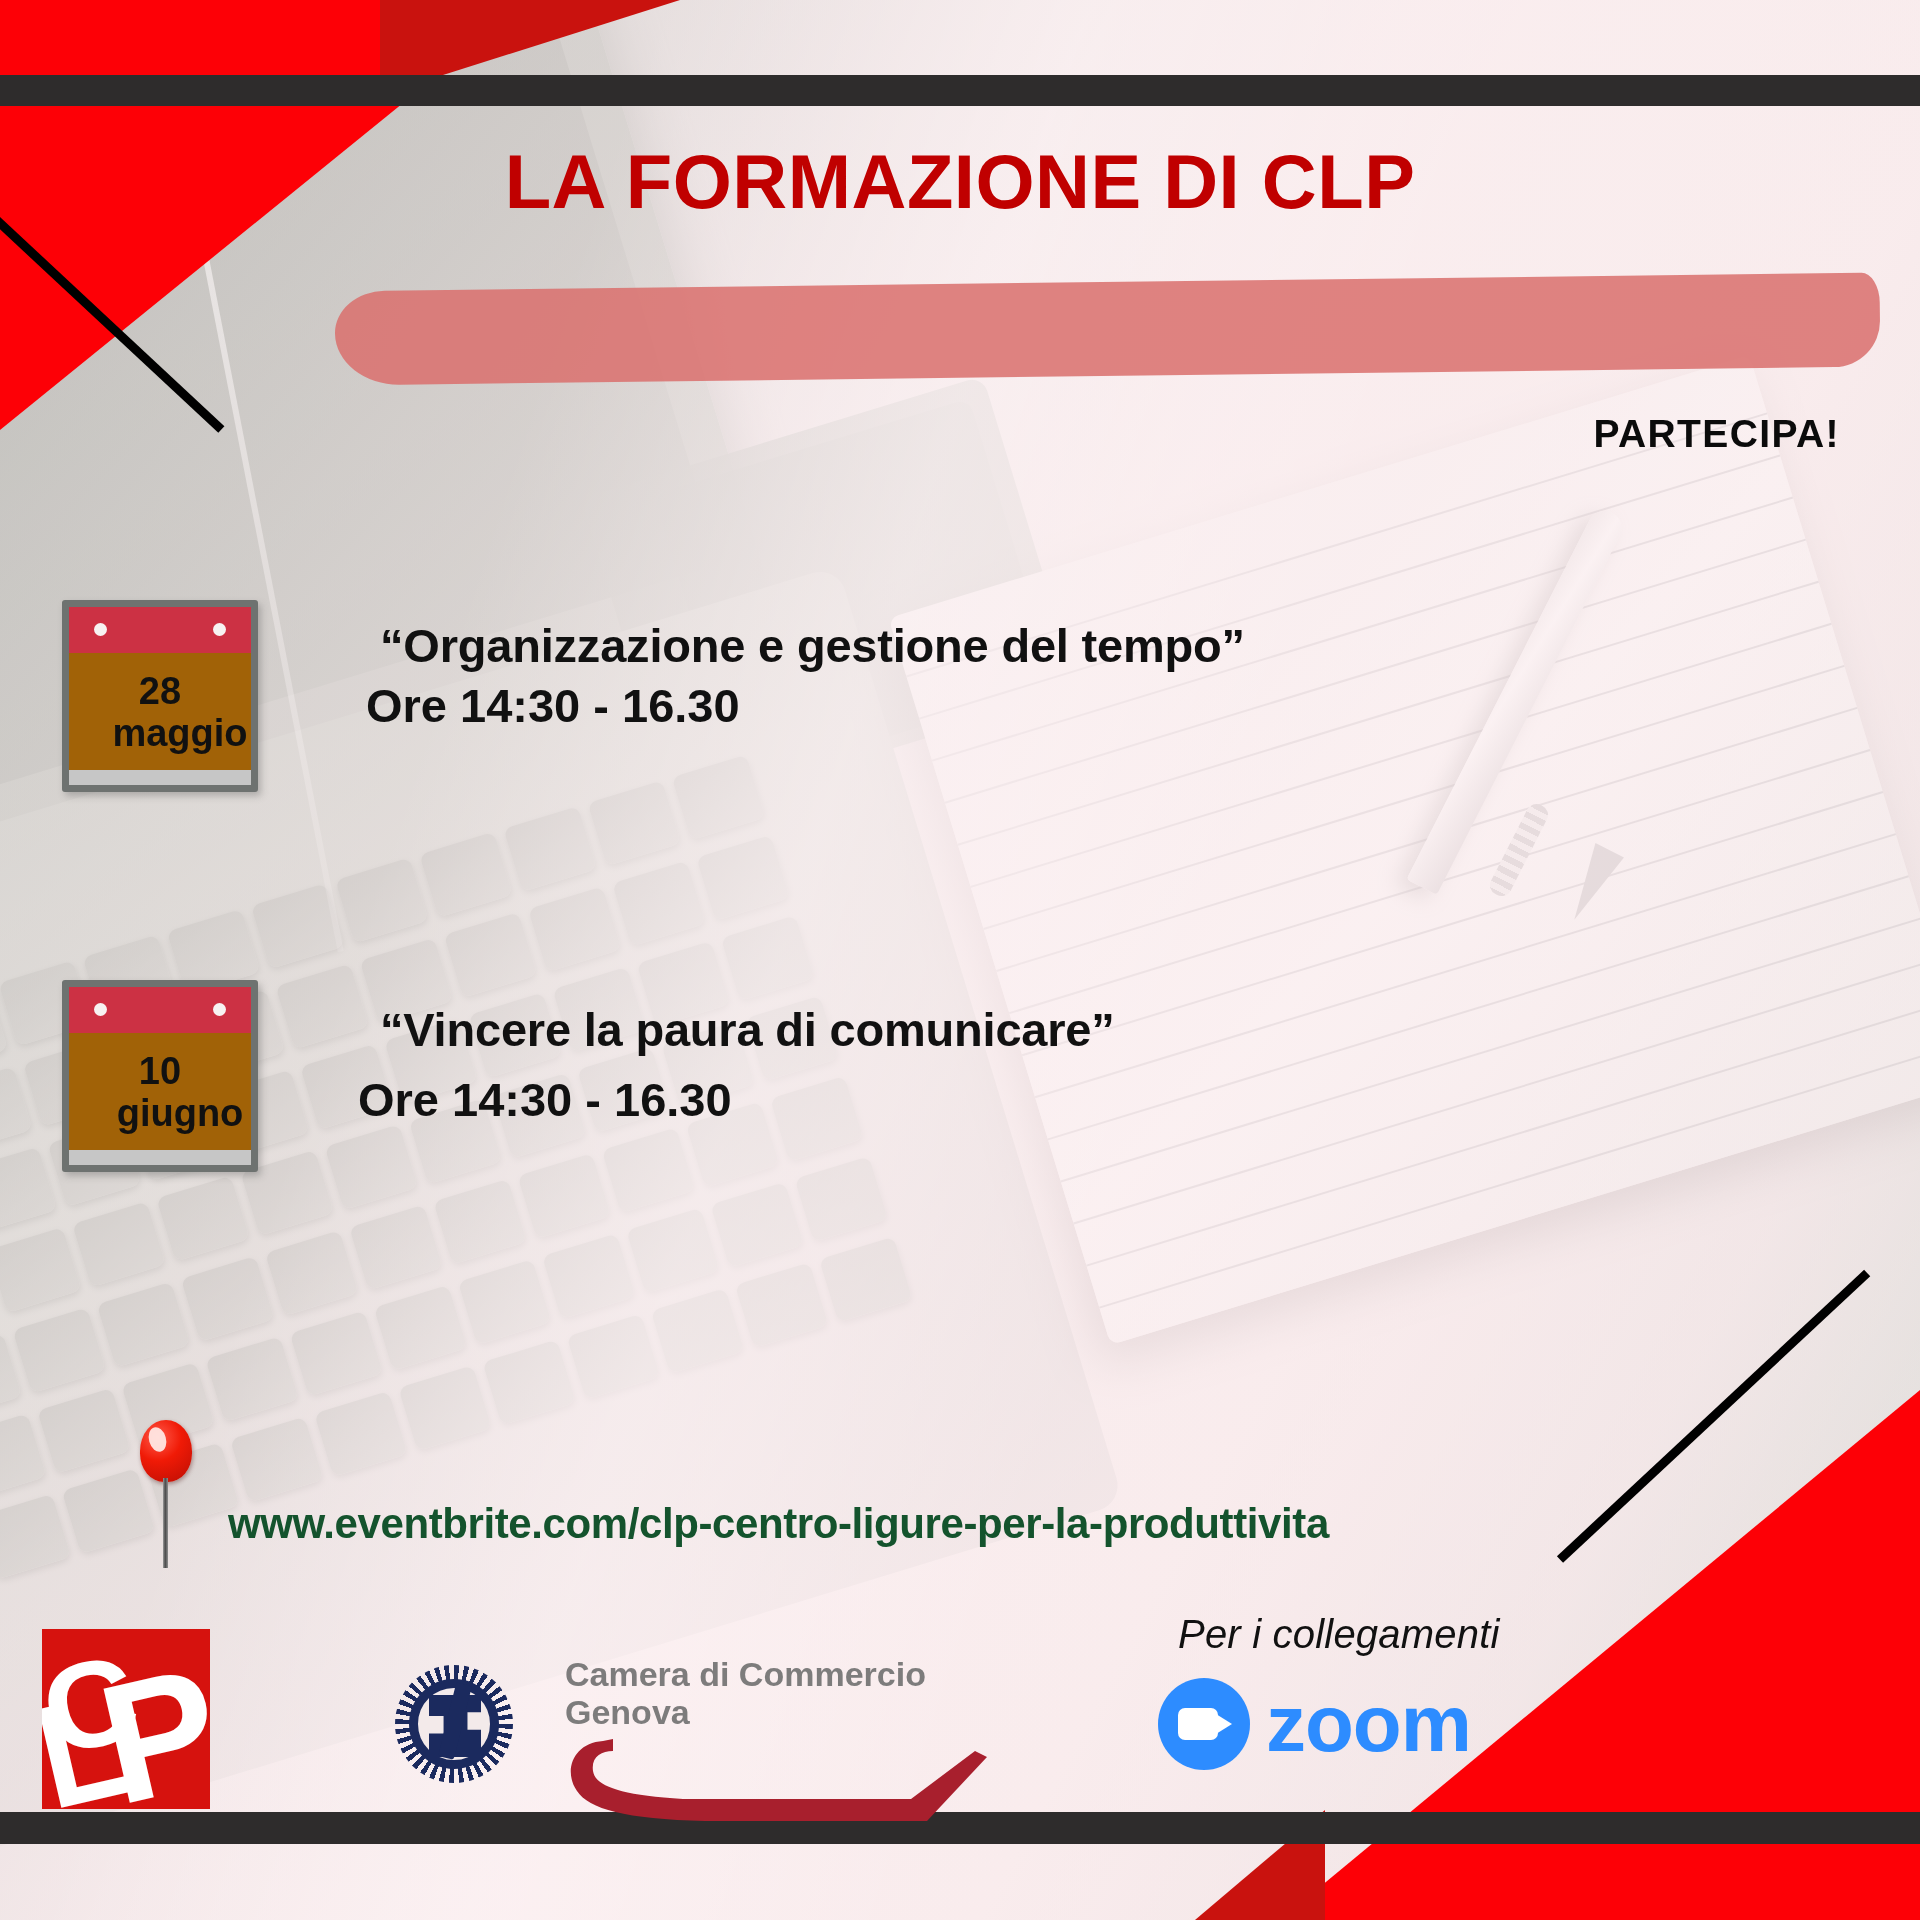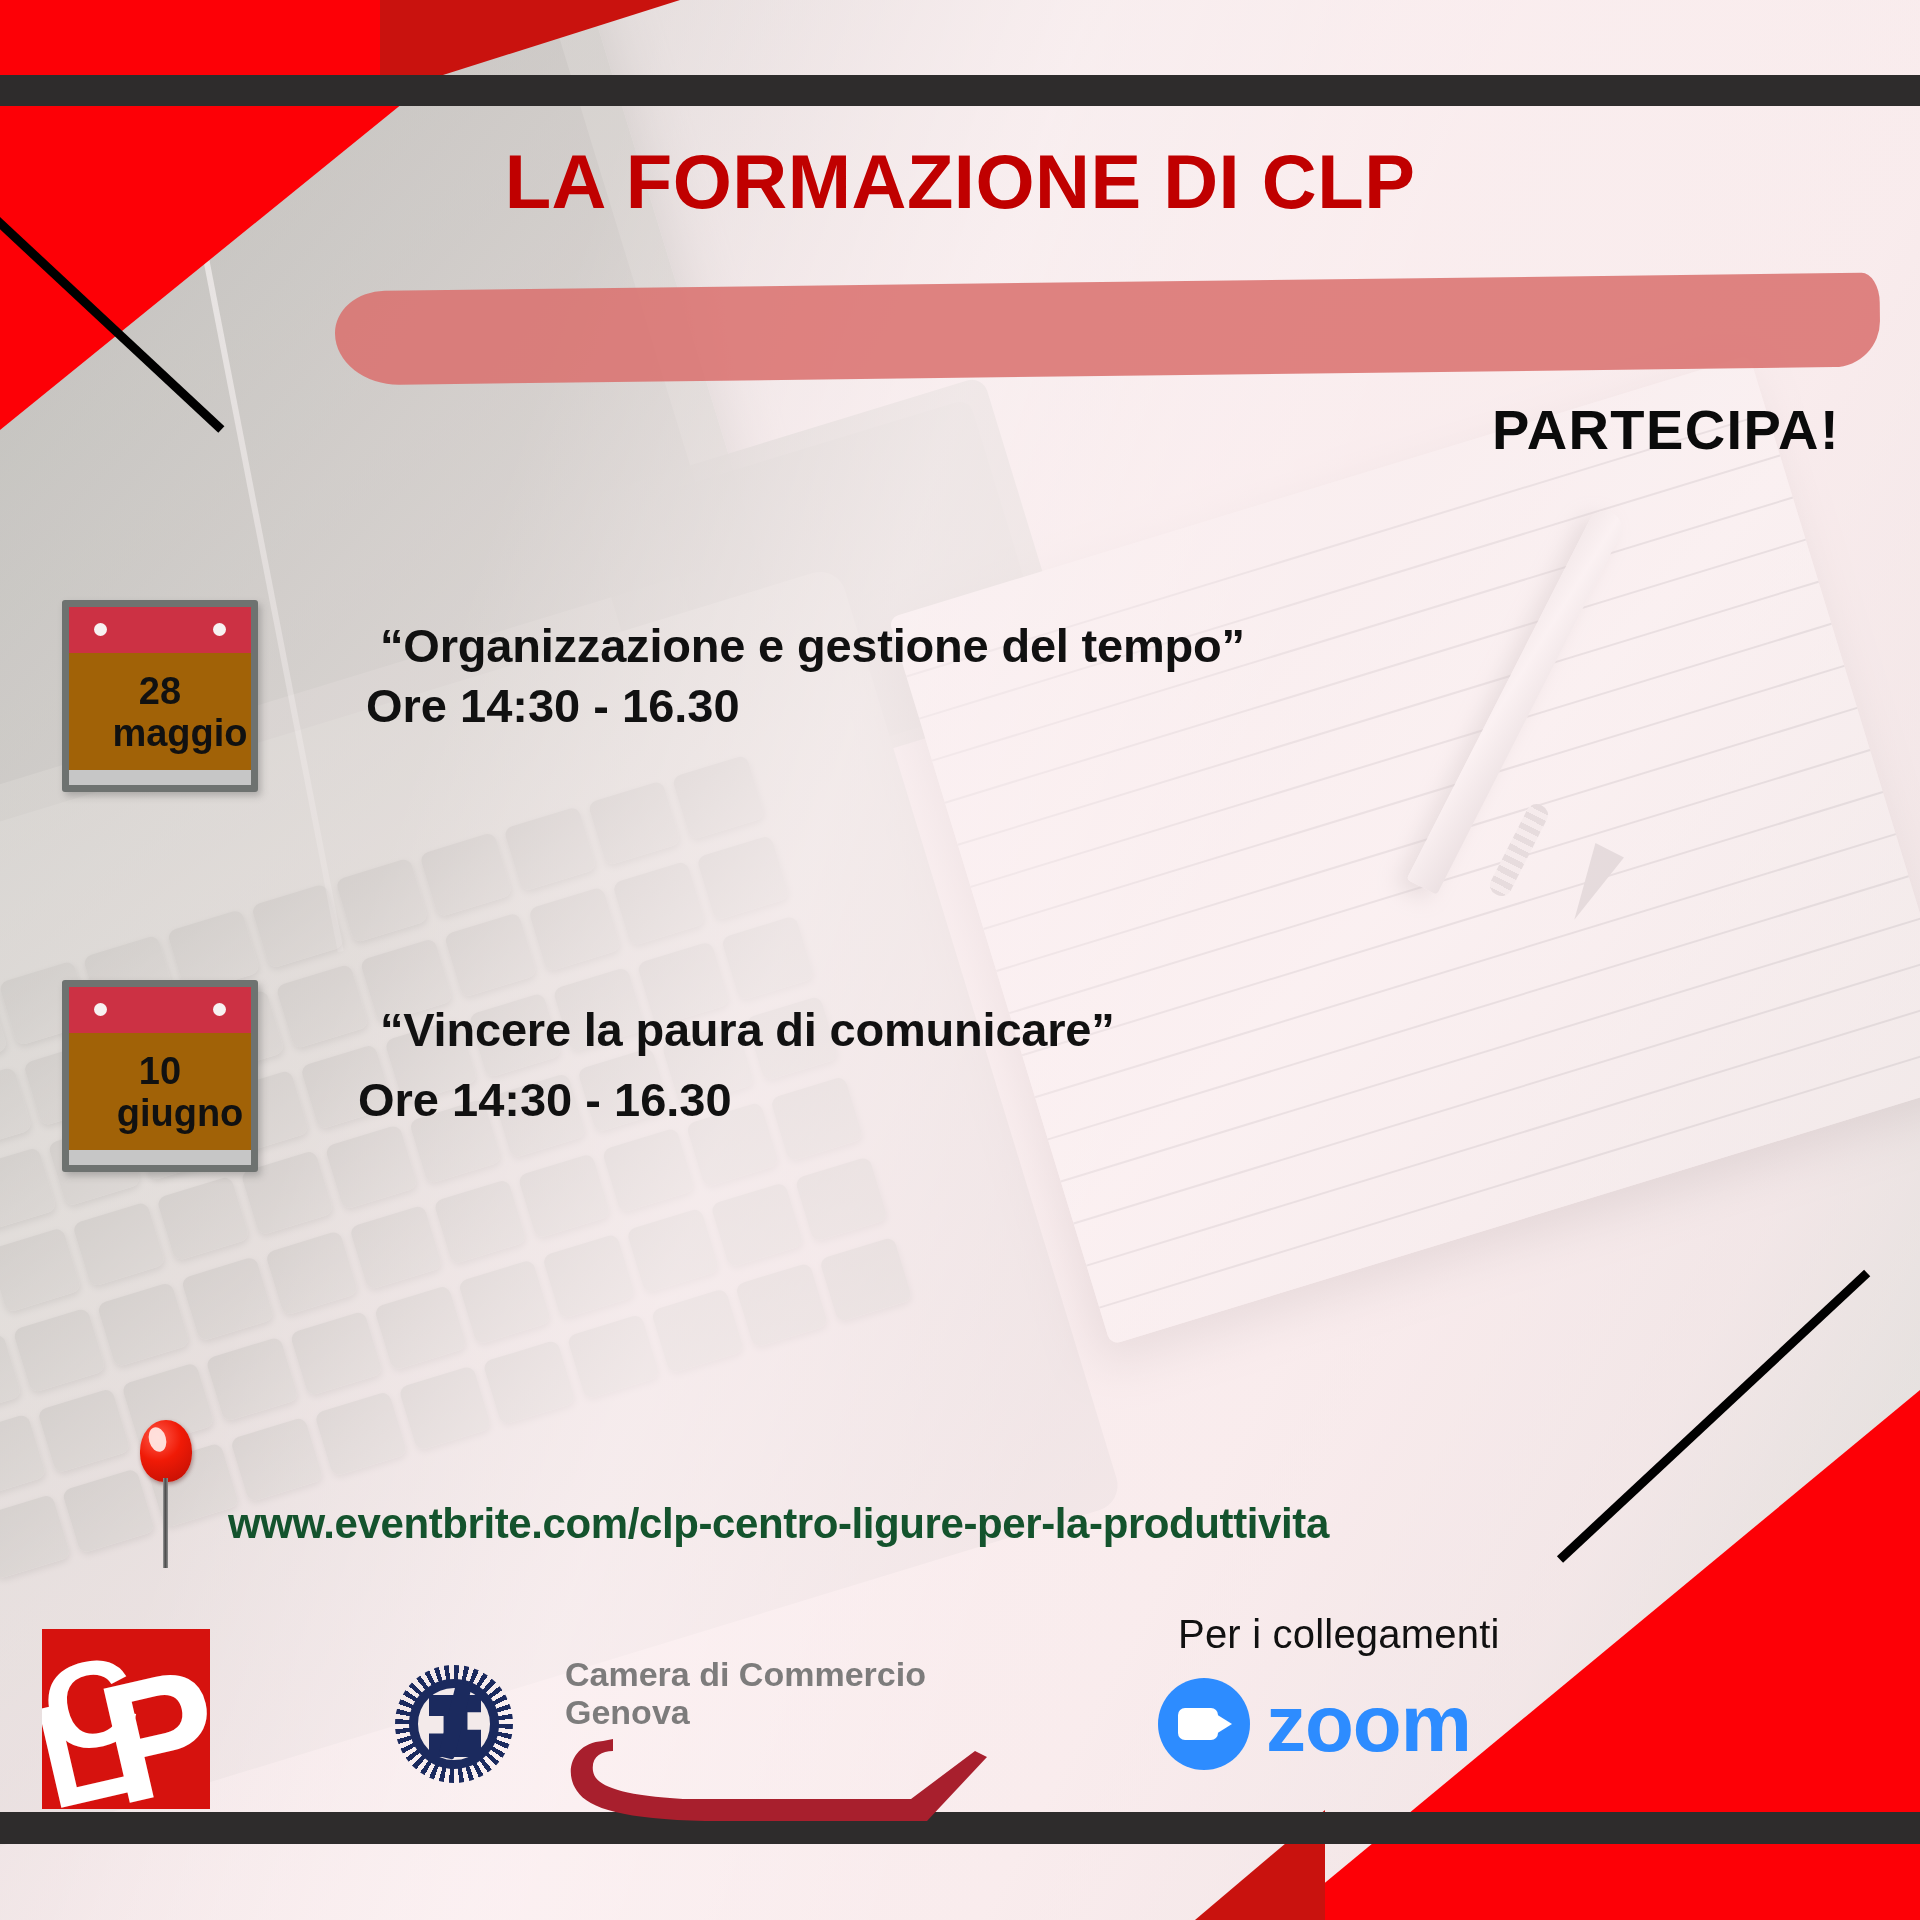--- a/index.html
+++ b/index.html
@@ -183,24 +183,24 @@
     border-radius:50px 18px 46px 64px / 42px 30px 46px 52px;
     transform:rotate(-.7deg);
   }
   .title-sub {
     position:absolute; left:0; top:228px; width:1880px;
     text-align:right;
     color:#0b0b0b;
     font-size:74px; font-weight:bold; letter-spacing:-.3px;
   }
   .title-cta {
-    position:absolute; left:0; top:397px; width:1840px;
+    position:absolute; left:0; top:412px; width:1840px;
     text-align:right;
     color:#0b0b0b;
-    font-size:56px; font-weight:bold; letter-spacing:1.4px;
+    font-size:39px; font-weight:bold; letter-spacing:1.4px;
   }
 
   
   .event { position:absolute; }
   .event-1 { left:0px; top:600px; }
   .event-2 { left:0px; top:980px; }
 
   .cal {
     position:absolute; left:62px; top:0;
     width:196px; height:192px;
@@ -307,21 +307,21 @@
     position:absolute; left:170px; top:0;
     color:#7d7c7c; font-size:34px; font-weight:bold; line-height:1.12;
   }
   .cci-boat {
     position:absolute; left:160px; top:78px; width:440px; height:92px;
   }
 
   .zoom-block { position:absolute; left:1158px; top:1612px; width:420px; height:200px; }
   .zoom-caption {
     position:absolute; left:20px; top:0;
-    font-size:40px; color:#111; letter-spacing:.2px;
+    font-size:40px; font-style:italic; color:#111; letter-spacing:.2px;
   }
   .zoom-logo { position:absolute; left:0px; top:66px; display:flex; align-items:center; gap:16px; }
   .zoom-badge {
     width:92px; height:92px; border-radius:50%;
     background:#2D8CFF; position:relative;
   }
   .zoom-cam {
     position:absolute; left:20px; top:30px; width:40px; height:32px;
     background:#fff; border-radius:7px;
   }

